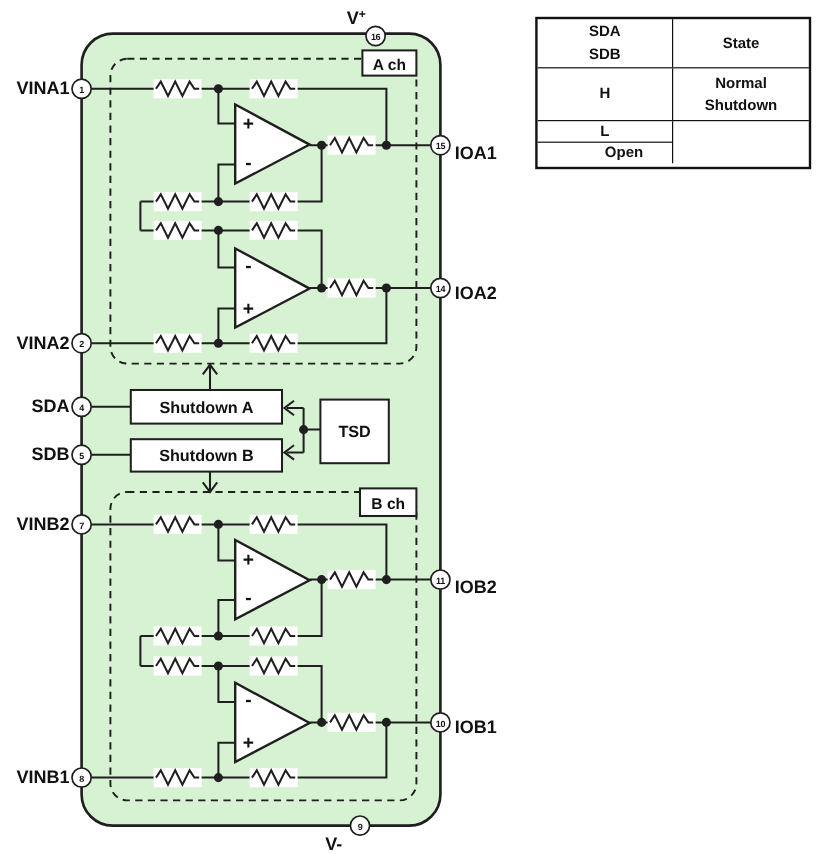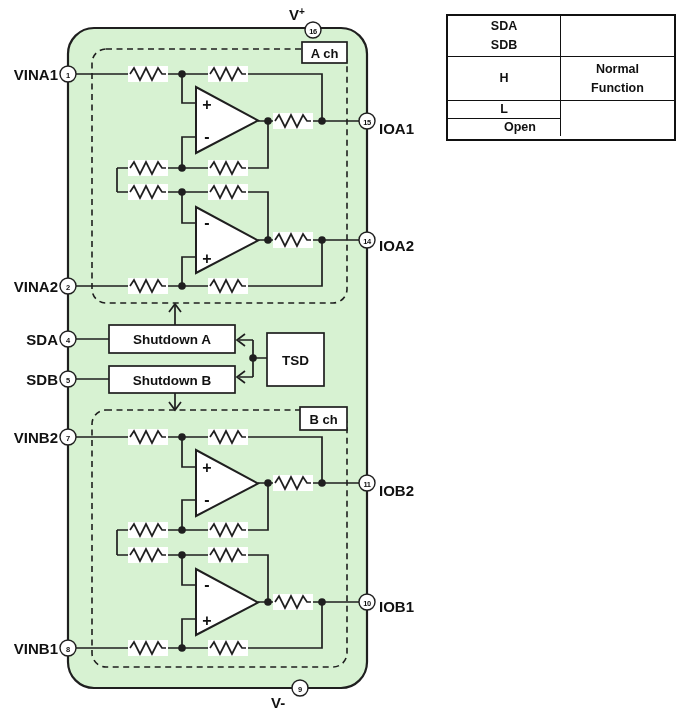--- a/index.html
+++ b/index.html
@@ -205,28 +205,31 @@
     <text class="pwr-text" x="271" y="708">V-</text>
   </g>
 </svg>
 
 <div class="tt">
   <div class="tt-row tt-r1">
     <div class="tt-c1">
       <span>SDA</span>
       <span>SDB</span>
     </div>
+    <div class="tt-c2">
+      <span>State</span>
+    </div>
   </div>
   <div class="tt-row tt-r2">
     <div class="tt-c1">
       <span>H</span>
     </div>
     <div class="tt-c2">
       <span>Normal</span>
-      <span>Function</span>
+      <span>Shutdown</span>
     </div>
   </div>
   <div class="tt-row tt-r3">
     <div class="tt-c1split">
       <div class="tt-sub">L</div>
       <div class="tt-sub">Open</div>
     </div>
   </div>
 </div>
 

